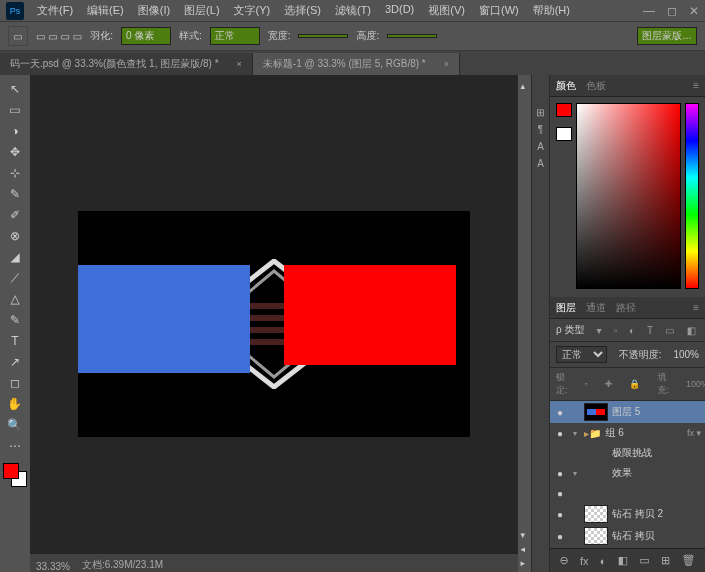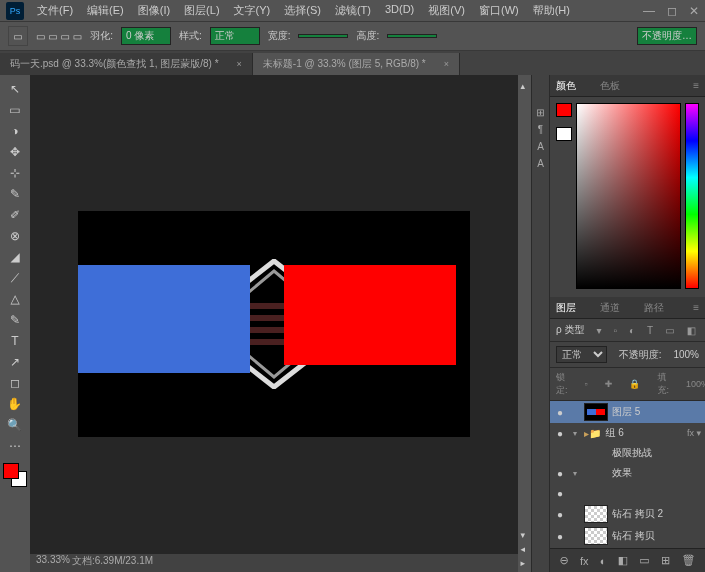--- a/index.html
+++ b/index.html
@@ -3,45 +3,45 @@
 <meta charset="utf-8">
 <style>
 *{margin:0;padding:0;box-sizing:border-box;font-family:"Microsoft YaHei",Arial,sans-serif;user-select:none}
 body{background:#535353;width:705px;height:572px;overflow:hidden;color:#ccc;font-size:11px}
 .topbar{height:21px;background:#535353;display:flex;align-items:center;padding:0 6px}
 .ps-logo{width:18px;height:18px;background:#001e36;display:flex;align-items:center;justify-content:center;font-size:9px;font-weight:normal;color:#31a8ff;border-radius:2px;margin-right:6px}
 .menu{display:flex;gap:0}
 .menu span{padding:3px 7px;cursor:default;font-size:11px}
 .win-ctrl{margin-left:auto;display:flex;gap:12px;font-size:12px;color:#aaa}
 .optbar{height:30px;background:#535353;border-top:1px solid #383838;border-bottom:1px solid #383838;display:flex;align-items:center;padding:0 8px;gap:8px;font-size:10px}
-.optbar .sel{background:#15803d;border:1px solid #222;padding:1px 4px;min-width:50px;font-size:10px}
+.optbar .sel{background:#4d7c0f;border:1px solid #222;padding:1px 4px;min-width:50px;font-size:10px}
 .optbar .icon-slot{width:20px;height:20px;border:1px solid #444;display:flex;align-items:center;justify-content:center}
 .tabbar{height:24px;background:#424242;display:flex;align-items:end}
 .tab{padding:4px 10px;font-size:10px;background:#535353;border-right:1px solid #2a2a2a;color:#aaa;display:flex;align-items:center;gap:18px}
 .tab.inactive{background:#3a3a3a}
 .tab .x{font-size:9px;color:#999}
 .main{display:flex;height:497px;background:#262626}
 .toolbar{width:30px;background:#535353;display:flex;flex-direction:column;align-items:center;padding:4px 0;gap:1px}
 .tool{width:24px;height:20px;display:flex;align-items:center;justify-content:center;font-size:12px;color:#ccc;position:relative}
 .swatch{width:24px;height:24px;position:relative;margin-top:6px}
 .swatch .fg{width:16px;height:16px;background:#ff0000;border:1px solid #000;position:absolute;top:0;left:0;z-index:2}
 .swatch .bg{width:16px;height:16px;background:#fff;border:1px solid #000;position:absolute;bottom:0;right:0}
 .canvas-area{flex:1;background:#262626;position:relative;display:flex;align-items:center;justify-content:center}
 .canvas{width:392px;height:226px;background:#000;position:relative;overflow:hidden}
 .hex{position:absolute;left:50%;top:50%;transform:translate(-50%,-50%);width:90px;height:130px}
 .hex svg{width:100%;height:100%}
 .blue-rect{position:absolute;left:0;top:54px;width:172px;height:108px;background:#3e6ed8}
 .red-rect{position:absolute;left:206px;top:54px;width:172px;height:100px;background:#ff0000}
-.status{position:absolute;bottom:0;left:0;height:18px;background:#424242;width:100%;display:flex;align-items:flex-start;padding:0 6px;gap:2px;font-size:10px;color:#aaa}
+.status{position:absolute;bottom:0;left:0;height:18px;background:#424242;width:100%;display:flex;align-items:flex-end;padding:0 6px;gap:12px;font-size:10px;color:#aaa}
 .vsrip{width:13px;background:#535353;display:flex;flex-direction:column;gap:6px;padding:6px 0;align-items:center}
 .vsrip div{width:8px;height:8px;font-size:9px}
 .middle-panel{width:18px;background:#424242;border-left:1px solid #2a2a2a;display:flex;flex-direction:column;align-items:center;gap:6px;padding:32px 0}
 .middle-panel div{color:#aaa;font-size:10px}
 .right{width:156px;background:#424242;display:flex;flex-direction:column;border-left:1px solid #2a2a2a}
-.panel-tabs{height:22px;display:flex;align-items:center;padding:0 6px;gap:24px;font-size:10px;background:#383838;border-bottom:1px solid #222}
+.panel-tabs{height:22px;display:flex;align-items:center;padding:0 6px;gap:10px;font-size:10px;background:#383838;border-bottom:1px solid #222}
 .panel-tabs span.active{color:#fff}
 .panel-tabs span{color:#888}
 .color-panel{height:200px;padding:6px;display:flex;gap:4px;position:relative}
 .mini-swatch{display:flex;flex-direction:column;gap:4px}
 .mini-swatch div{width:16px;height:14px;border:1px solid #000}
 .color-field{flex:1;background:linear-gradient(to bottom,transparent,#000),linear-gradient(to right,#fff,#ff0000);height:186px;border:1px solid #000}
 .hue-strip{width:14px;height:186px;background:linear-gradient(to bottom,#ff00ff,#0000ff,#00ffff,#00ff00,#ffff00,#ff0000);border:1px solid #000}
 .layer-ctrl{padding:4px 6px;display:flex;align-items:center;gap:12px;font-size:10px;border-bottom:1px solid #2a2a2a}
 .layer-ctrl select{background:#3a3a3a;border:1px solid #222;color:#ccc;font-size:10px;flex:1;padding:1px}
 .layer-ctrl .ic{color:#999;font-size:10px}
@@ -88,21 +88,21 @@
   <div class="icon-slot">▭</div>
   <span>▭ ▭ ▭ ▭</span>
   <span>羽化:</span>
   <span class="sel">0 像素</span>
   <span>样式:</span>
   <span class="sel">正常</span>
   <span>宽度:</span>
   <span class="sel"></span>
   <span>高度:</span>
   <span class="sel"></span>
-  <span class="sel" style="margin-left:auto">不透明度…</span>
+  <span class="sel" style="margin-left:auto">图层蒙版…</span>
 </div>
 
 <div class="tabbar">
   <div class="tab inactive">
       <span>码一天.psd @ 33.3%(颜色查找 1, 图层蒙版/8) *</span>
       <span class="x">×</span>
     </div>
   <div class="tab">
       <span>未标题-1 @ 33.3% (图层 5, RGB/8) *</span>
       <span class="x">×</span>

